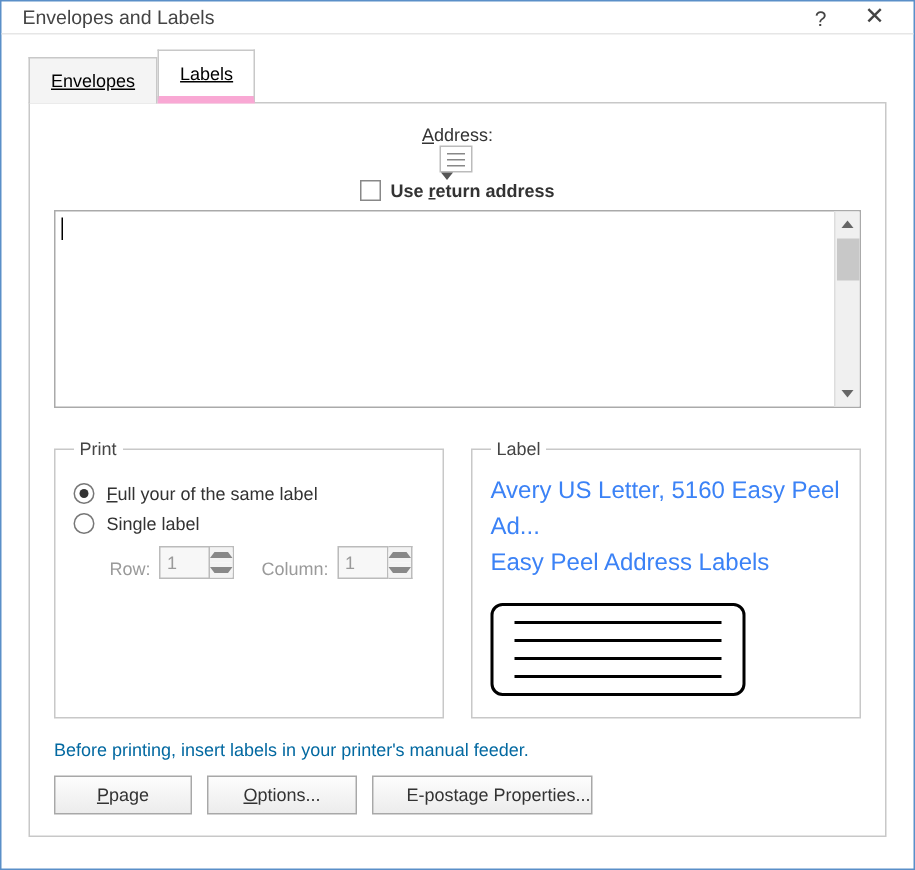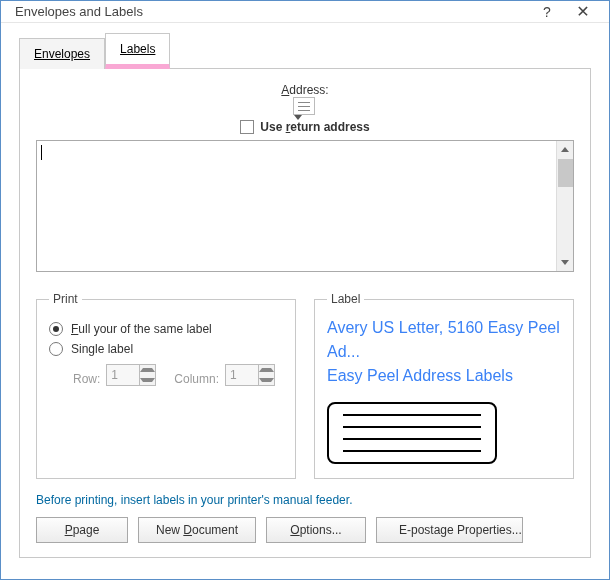--- a/index.html
+++ b/index.html
@@ -312,21 +312,20 @@
               <div></div>
               <div></div>
           </div>
         </fieldset>
       </div>
 
       <div class="hint">Before printing, insert labels in your printer's manual feeder.</div>
 
       <div class="btn-row">
         <div class="btn"><span class="u">P</span><span>page</span></div>
-        <div class="btn" style="min-width:118px"><span>New </span><span class="u">D</span><span>ocument</span></div>
         <div class="btn" style="min-width:100px"><span class="u">O</span><span>ptions...</span></div>
         <div class="btn wide"><span>E-postage Properties...</span></div>
       </div>
 
     </div>
   </div>
 
   <div class="footer">
     <div class="btn">Cancel</div>
   </div>

